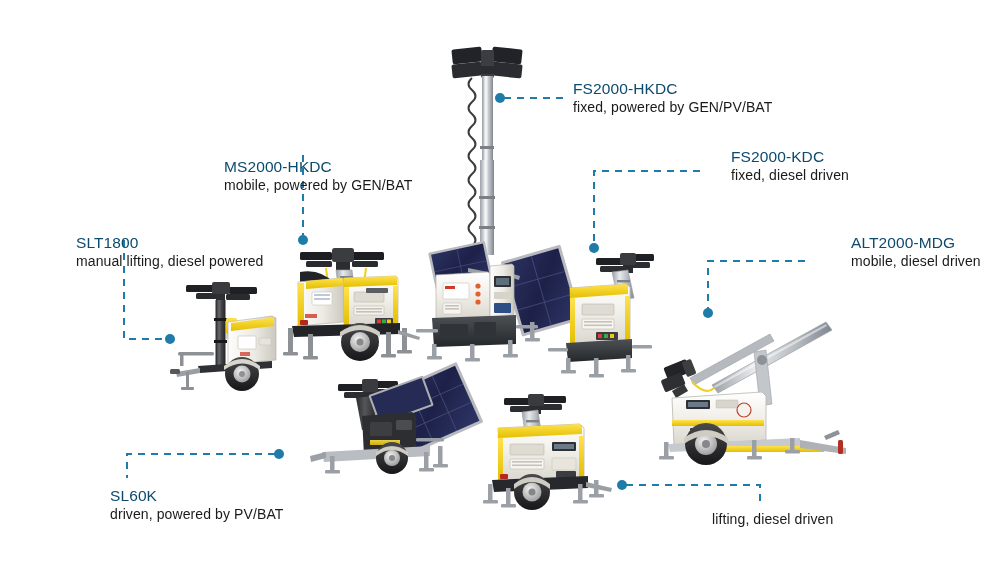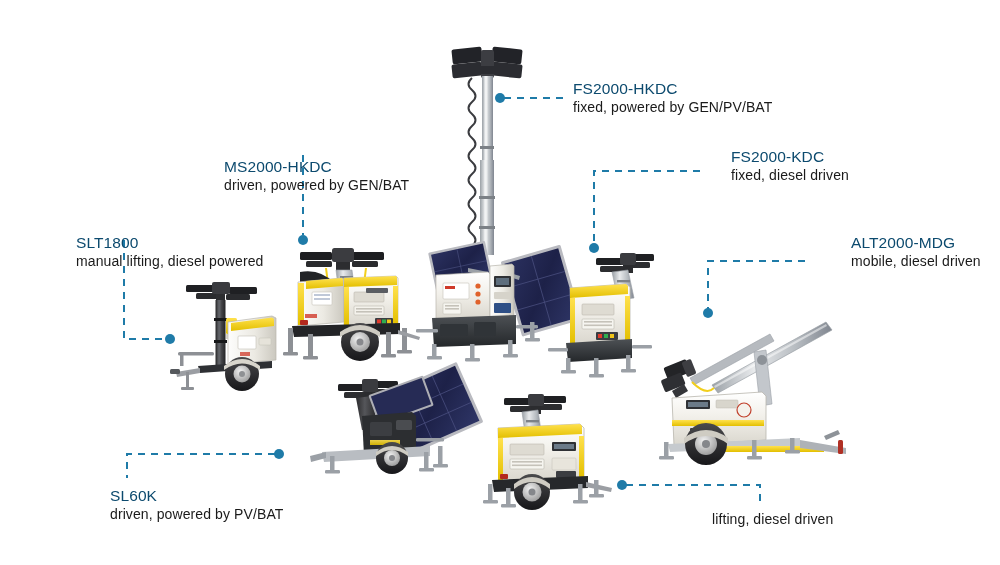--- a/index.html
+++ b/index.html
@@ -495,21 +495,21 @@
       </g>
   </svg>
 
   <div id="callout-labels">
       <div class="callout" style="left: 76px; top: 205px; margin-top: 28px;">
         <div class="title">SLT1800</div>
         <div class="sub">manual lifting, diesel powered</div>
       </div>
       <div class="callout" style="left: 224px; top: 117px; margin-top: 40px;">
         <div class="title">MS2000-HKDC</div>
-        <div class="sub">driven, powered by GEN/BAT</div>
+        <div class="sub">mobile, powered by GEN/BAT</div>
       </div>
       <div class="callout" style="left: 573px; top: 79px;">
         <div class="title">FS2000-HKDC</div>
         <div class="sub">fixed, powered by GEN/PV/BAT</div>
       </div>
       <div class="callout" style="left: 707px; top: 147px; margin-left: 24px;">
         <div class="title">FS2000-KDC</div>
         <div class="sub">fixed, diesel driven</div>
       </div>
       <div class="callout" style="left: 851px; top: 233px;">

